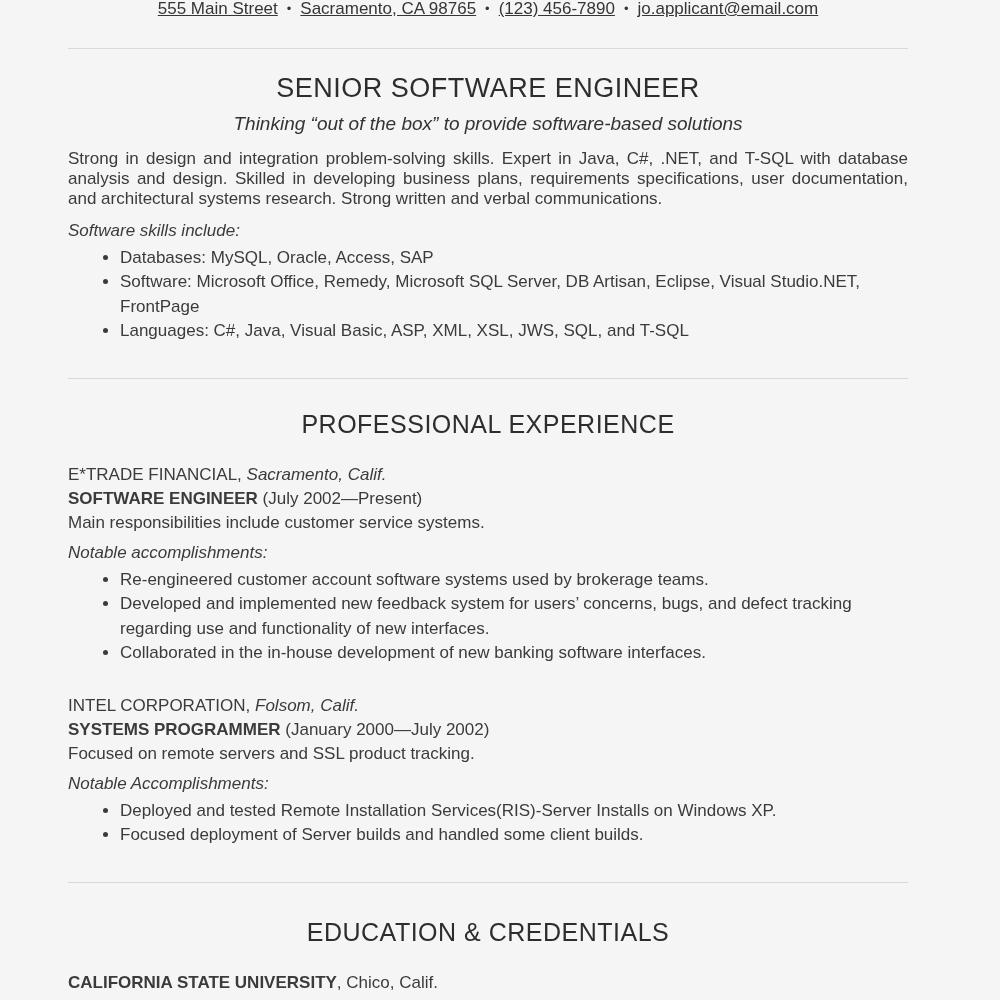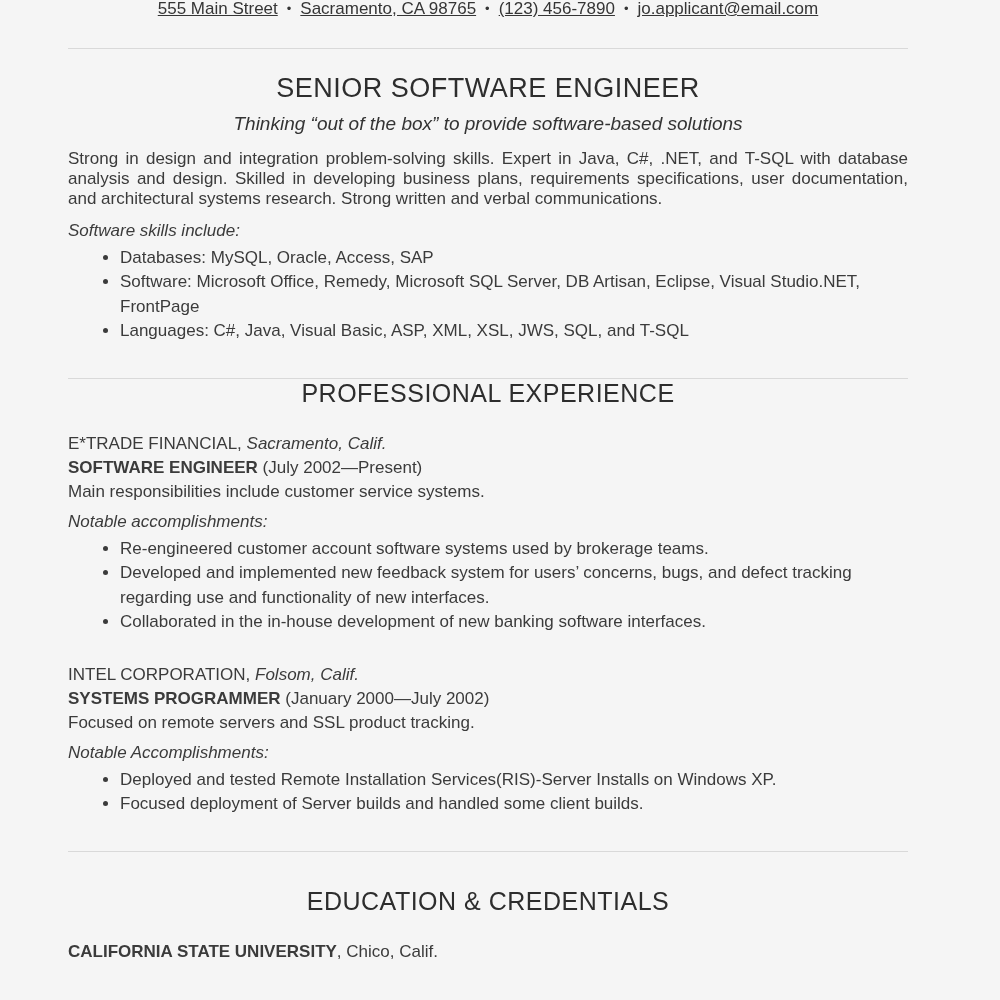--- a/index.html
+++ b/index.html
@@ -75,20 +75,21 @@
     font-size: 17px;
     line-height: 24.5px;
     padding-left: 0;
   }
   .section-heading {
     text-align: center;
     font-size: 25px;
     font-weight: 400;
     letter-spacing: 0.5px;
     color: #2d2d2d;
+    margin-top: 31px;
   }
   .section-body { margin-top: 24px; }
   .job + .job { margin-top: 28px; }
   .job p { font-size: 17px; line-height: 24px; }
   .italic { font-style: italic; }
   .bold { font-weight: 700; }
   .edu p { font-size: 17px; line-height: 24px; }
 </style>
 </head>
 <body>

